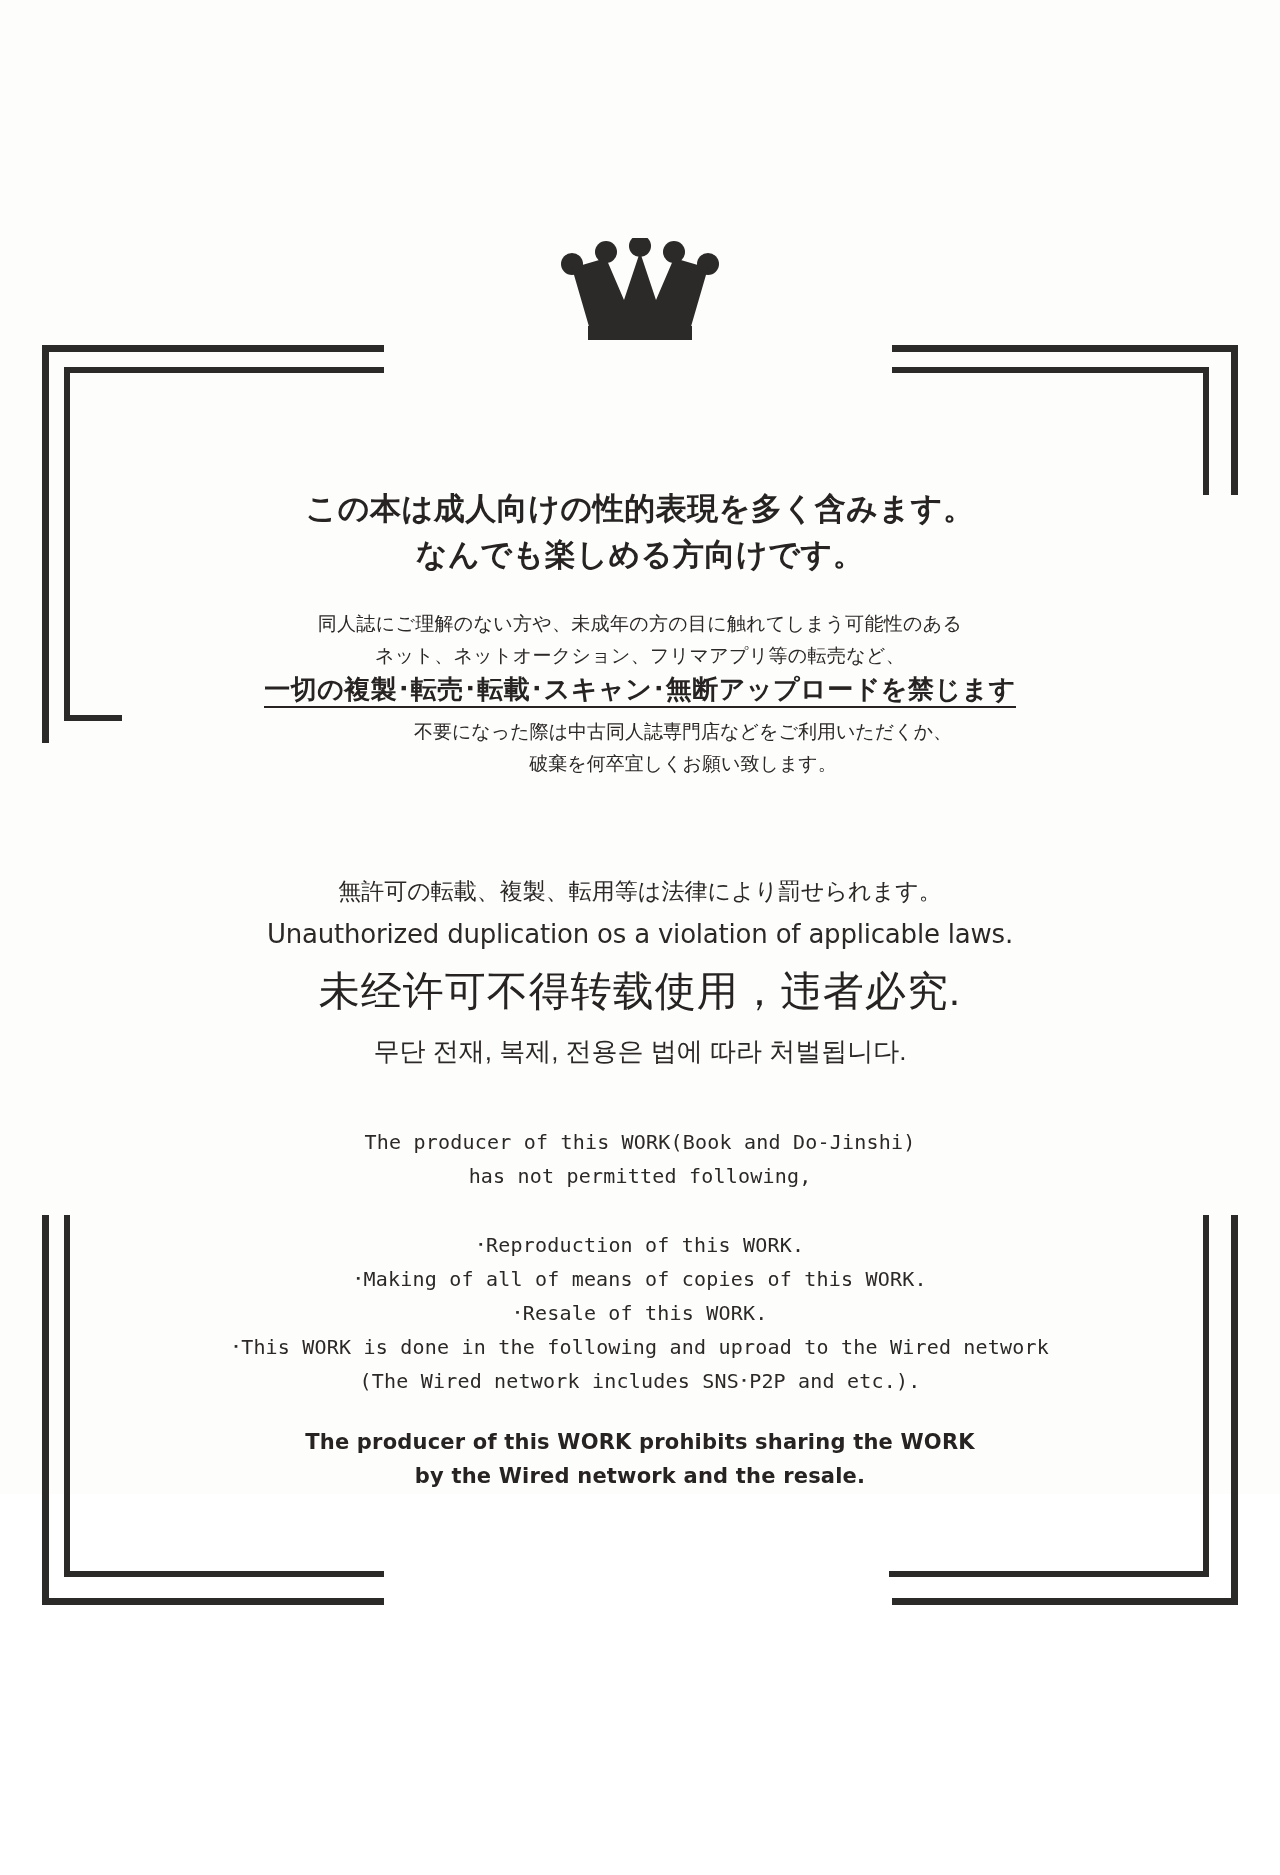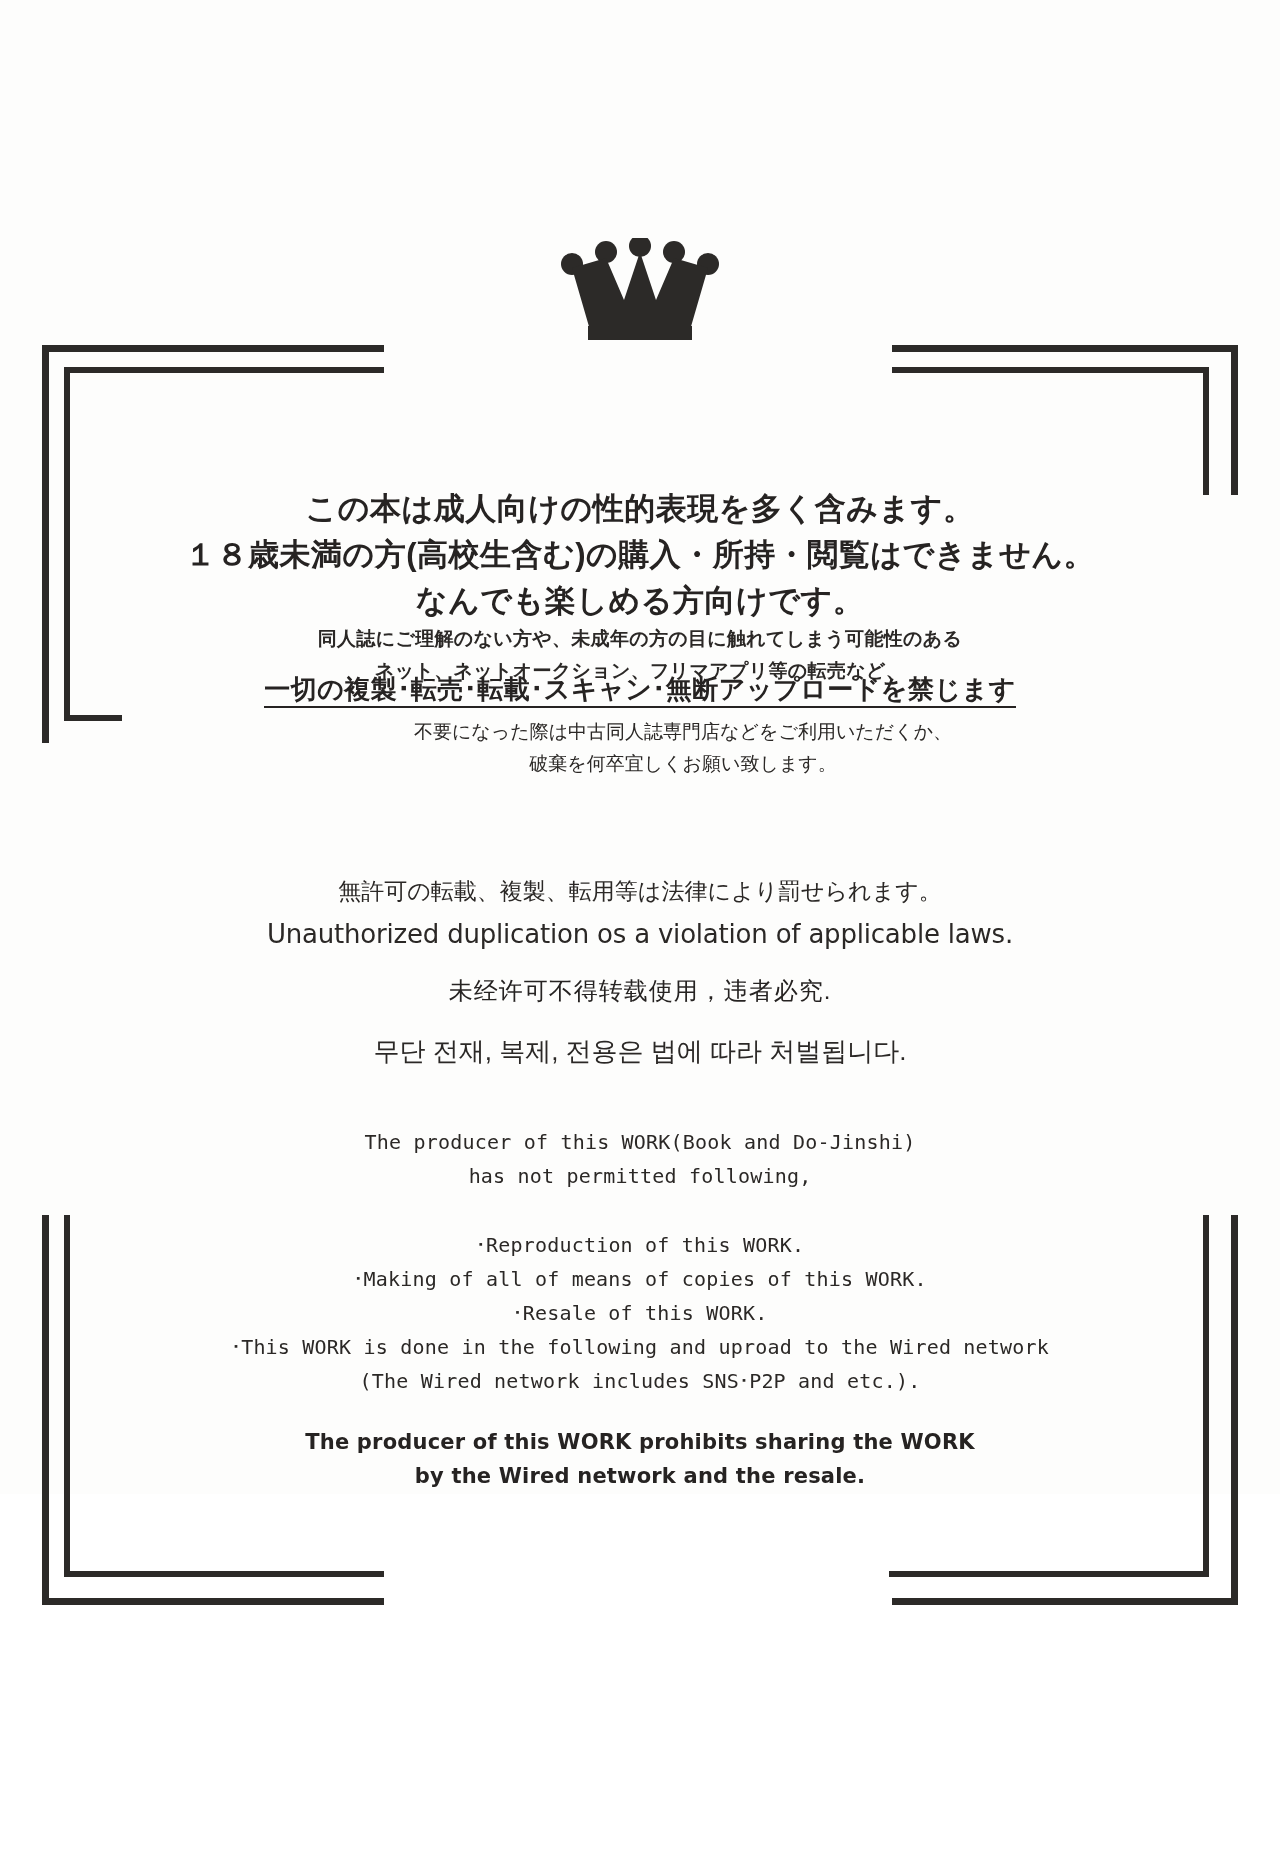--- a/index.html
+++ b/index.html
@@ -108,21 +108,21 @@
     color: #2b2826;
   }
   .en-law {
     font-size: 26px;
     line-height: 40px;
     color: #2b2826;
     font-family: "DejaVu Sans", sans-serif;
     letter-spacing: -0.2px;
   }
   .cn-law {
-    font-size: 24px;
+    font-size: 41px;
     line-height: 50px;
     color: #262322;
     letter-spacing: 1px;
   }
   .kr-law {
     font-size: 26px;
     line-height: 42px;
     color: #2b2826;
   }
   .mono-block {
@@ -195,25 +195,24 @@
 
     <div class="bar" style="left:1161px; top:0px; width:6px; height:362px;"></div>
 
     <div class="bar" style="left:847px; top:356px; width:320px; height:6px;"></div>
   </div>
 
   <div class="content">
 
     <div class="blk jp-head" style="top:486px;">
       <div>この本は成人向けの性的表現を多く含みます。</div>
-      <div>１８歳未満の方(高校生含む)の購入・所持・閲覧はできません。</div>
       <div>なんでも楽しめる方向けです。</div>
     </div>
 
-    <div class="blk jp-sub" style="top:623px;font-weight:bold;">
+    <div class="blk jp-sub" style="top:608px;">
       <div>同人誌にご理解のない方や、未成年の方の目に触れてしまう可能性のある</div>
       <div>ネット、ネットオークション、フリマアプリ等の転売など、</div>
     </div>
 
     <div class="blk jp-strong-underline" style="top:669px;">
       <span class="u">一切の複製･転売･転載･スキャン･無断アップロードを禁じます</span>
     </div>
 
     <div class="blk jp-note" style="top:716px;margin-left:43px;">
       <div>不要になった際は中古同人誌専門店などをご利用いただくか、</div>

